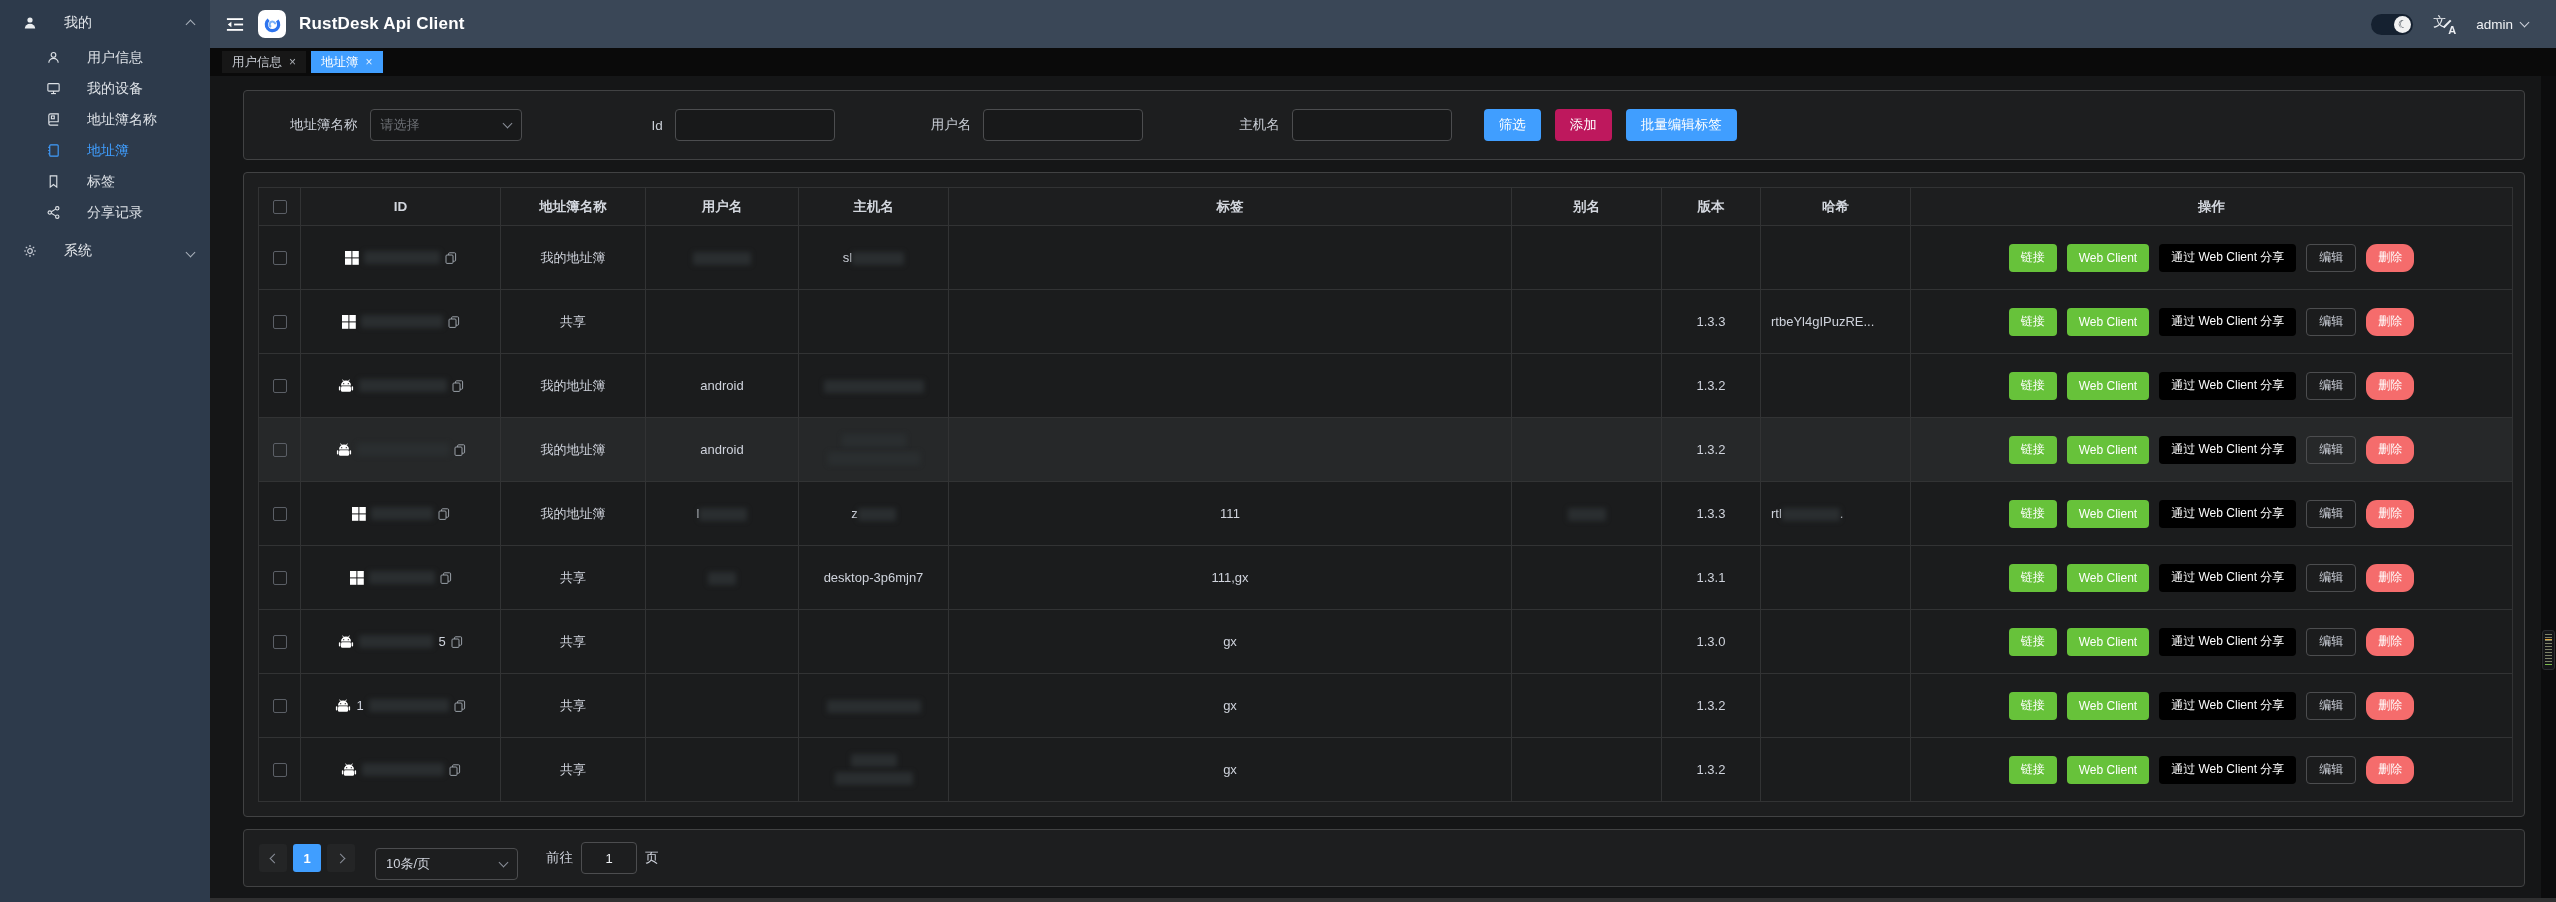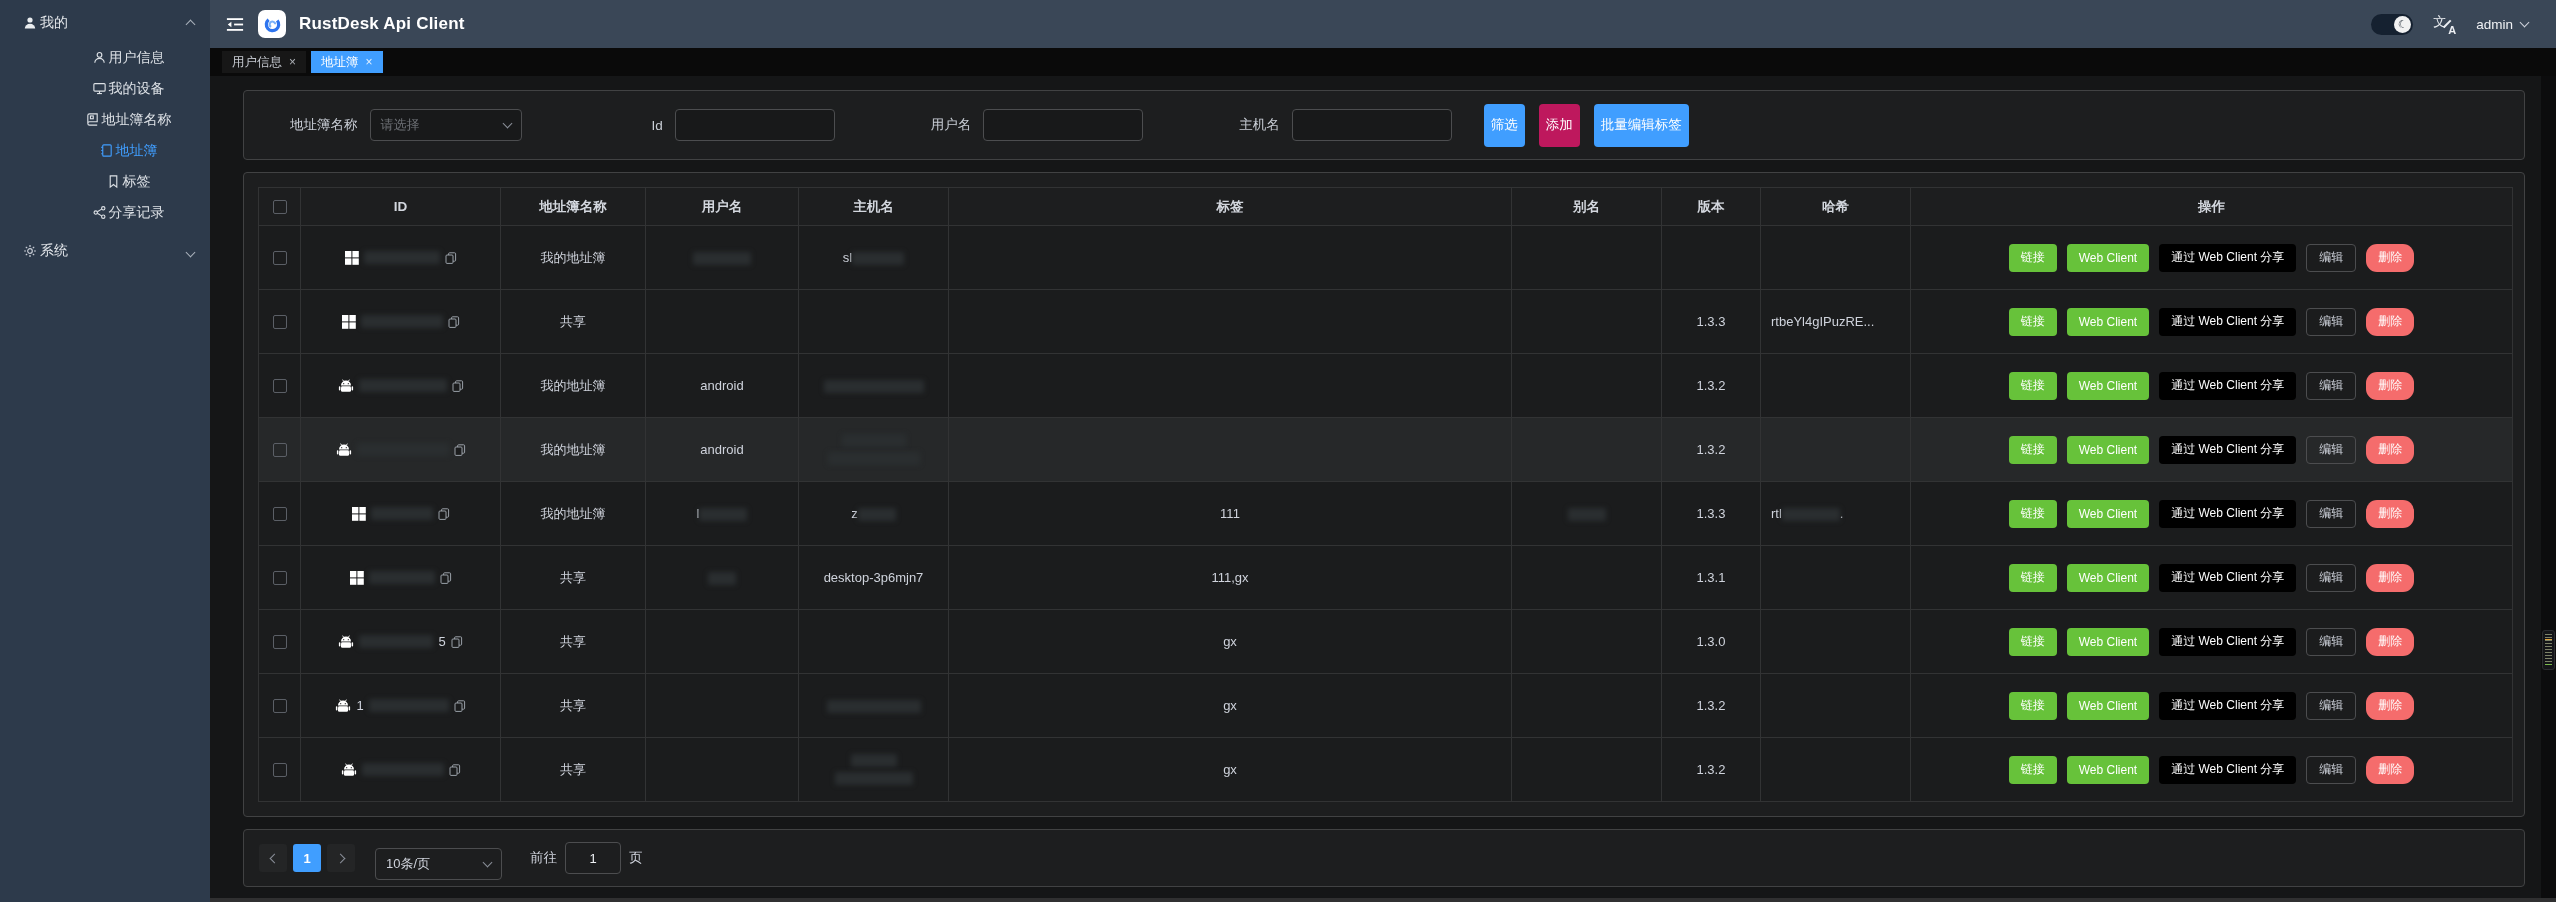--- a/index.html
+++ b/index.html
@@ -3,21 +3,21 @@
 <meta charset="utf-8">
 <style>
   * { margin:0; padding:0; box-sizing:border-box; }
   html,body { width:2556px; height:902px; }
   body { font-family:"Liberation Sans","DejaVu Sans",sans-serif; background:#141414; overflow:hidden; }
   #app { position:relative; width:2556px; height:902px; background:#151617; overflow:hidden; }
 
   
   .sidebar { position:absolute; left:0; top:0; width:210px; height:902px; background:#2d3a4b; z-index:5; }
   .side-list { padding-top:4px; }
-  .side-item { display:flex; align-items:center; gap:2px; color:#e3e6ea; font-size:14px; cursor:pointer;justify-content:center; }
+  .side-item { display:flex; align-items:center; gap:26px; color:#e3e6ea; font-size:14px; cursor:pointer; }
   .side-item.lvl1 { height:38px; padding:0 16px 0 22px; }
   .side-item.sub { height:31px; padding-left:46px; color:#dde1e6; }
   .side-item.active { color:#409eff; }
   .side-item svg { flex:0 0 auto; }
   .side-chev { margin-left:auto; color:#aab2bc; }
 
   
   .app-header { position:absolute; left:210px; top:0; width:2346px; height:48px; background:#3a4757; display:flex; align-items:center; z-index:4; }
   .fold-btn { margin-left:16px; display:flex; align-items:center; cursor:pointer; }
   .logo { width:28px; height:28px; margin-left:14px; background:#fff; border-radius:7px; display:flex; align-items:center; justify-content:center; }
@@ -46,21 +46,21 @@
   .filter-card { height:70px; display:flex; align-items:center; padding:0 46px; }
   .f-label { color:#c9ced6; font-size:13.5px; margin-right:12px; white-space:nowrap; }
   .f-select { width:152px; height:32px; border:1px solid #4c4d4f; border-radius:4px; display:flex; align-items:center; padding:0 10px; background:#18191a; cursor:pointer; }
   .f-select .ph { color:#6d7075; font-size:13px; }
   .f-select .chev { margin-left:auto; color:#8a8f99; }
   .f-input { width:160px; height:32px; border:1px solid #4c4d4f; border-radius:4px; background:#18191a; color:#dfe3e8; font-size:13px; padding:0 10px; outline:none; font-family:inherit; }
   .ml-id { margin-left:130px; }
   .ml-user { margin-left:96px; }
   .ml-host { margin-left:96px; }
   .f-buttons { margin-left:32px; display:flex; gap:14px; }
-  .btn { height:43px; padding:0 7px; font-size:13.5px; border-radius:4px; border:none; color:#fff; cursor:pointer; font-family:inherit; white-space:nowrap;text-align:right; }
+  .btn { height:32px; padding:0 15px; font-size:13.5px; border-radius:4px; border:none; color:#fff; cursor:pointer; font-family:inherit; white-space:nowrap;text-align:right; }
   .btn-primary { background:#409eff; }
   .btn-danger { background:#be185d; }
 
   
   .table-card { margin-top:12px; padding:14px; }
   table.grid { width:100%; border-collapse:collapse; table-layout:fixed; }
   .grid th, .grid td { border:1px solid #323334; text-align:center; vertical-align:middle; overflow:hidden; }
   .grid th { height:38px; font-size:13.5px; font-weight:700; color:#d3d7de; background:#1d1e1f; }
   .grid td { height:64px; font-size:13px; color:#cfd3dc; background:transparent; }
   .grid tbody tr { background:#1b1c1d; }
@@ -74,21 +74,21 @@
   .abtn { height:28px; padding:0 12px; border-radius:4px; border:none; color:#fff; font-size:12px; cursor:pointer; white-space:nowrap; font-family:inherit; }
   .abtn.green { background:#67c23a; }
   .abtn.blue { background:#000000; }
   .abtn.red { background:#f56c6c;border-radius:11px; }
   .abtn.plain { background:transparent; border:1px solid #4c4d4f; color:#cfd3dc; }
 
   
   .pager-card { margin-top:12px; height:58px; display:flex; align-items:center; padding:0 15px; }
   .pg-btn { width:28px; height:28px; border-radius:3px; background:#242526; display:flex; align-items:center; justify-content:center; color:#8a8f99; cursor:pointer; }
   .pg-num { width:28px; height:28px; border-radius:3px; background:#409eff; color:#fff; font-size:13px; font-weight:700; display:flex; align-items:center; justify-content:center; margin:0 6px; cursor:pointer; }
-  .pg-size { width:127px; height:32px; margin-left:20px; border:1px solid #4c4d4f; border-radius:4px; background:#1d1e1f; display:flex; align-items:center; padding:0 10px; color:#cfd3dc; font-size:13px; cursor:pointer;margin-top:12px; }
+  .pg-size { width:143px; height:32px; margin-left:20px; border:1px solid #4c4d4f; border-radius:4px; background:#1d1e1f; display:flex; align-items:center; padding:0 10px; color:#cfd3dc; font-size:13px; cursor:pointer;margin-top:12px; }
   .pg-size .chev { margin-left:auto; color:#8a8f99; }
   .pg-label { color:#cfd3dc; font-size:13.5px; margin-left:28px; }
   .pg-input { width:56px; height:32px; margin-left:8px; border:1px solid #4c4d4f; border-radius:4px; background:transparent; color:#eef1f4; font-size:13px; text-align:center; outline:none; font-family:inherit; }
   .pg-unit { margin-left:8px; }
 
   
   .chev { display:inline-block; width:7px; height:7px; border-right:1.6px solid currentColor; border-bottom:1.6px solid currentColor; }
   .chev.down { transform:rotate(45deg); margin-top:-3px; }
   .chev.up { transform:rotate(-135deg); margin-top:3px; }
   .chev.left { transform:rotate(135deg); margin-left:2px; }

